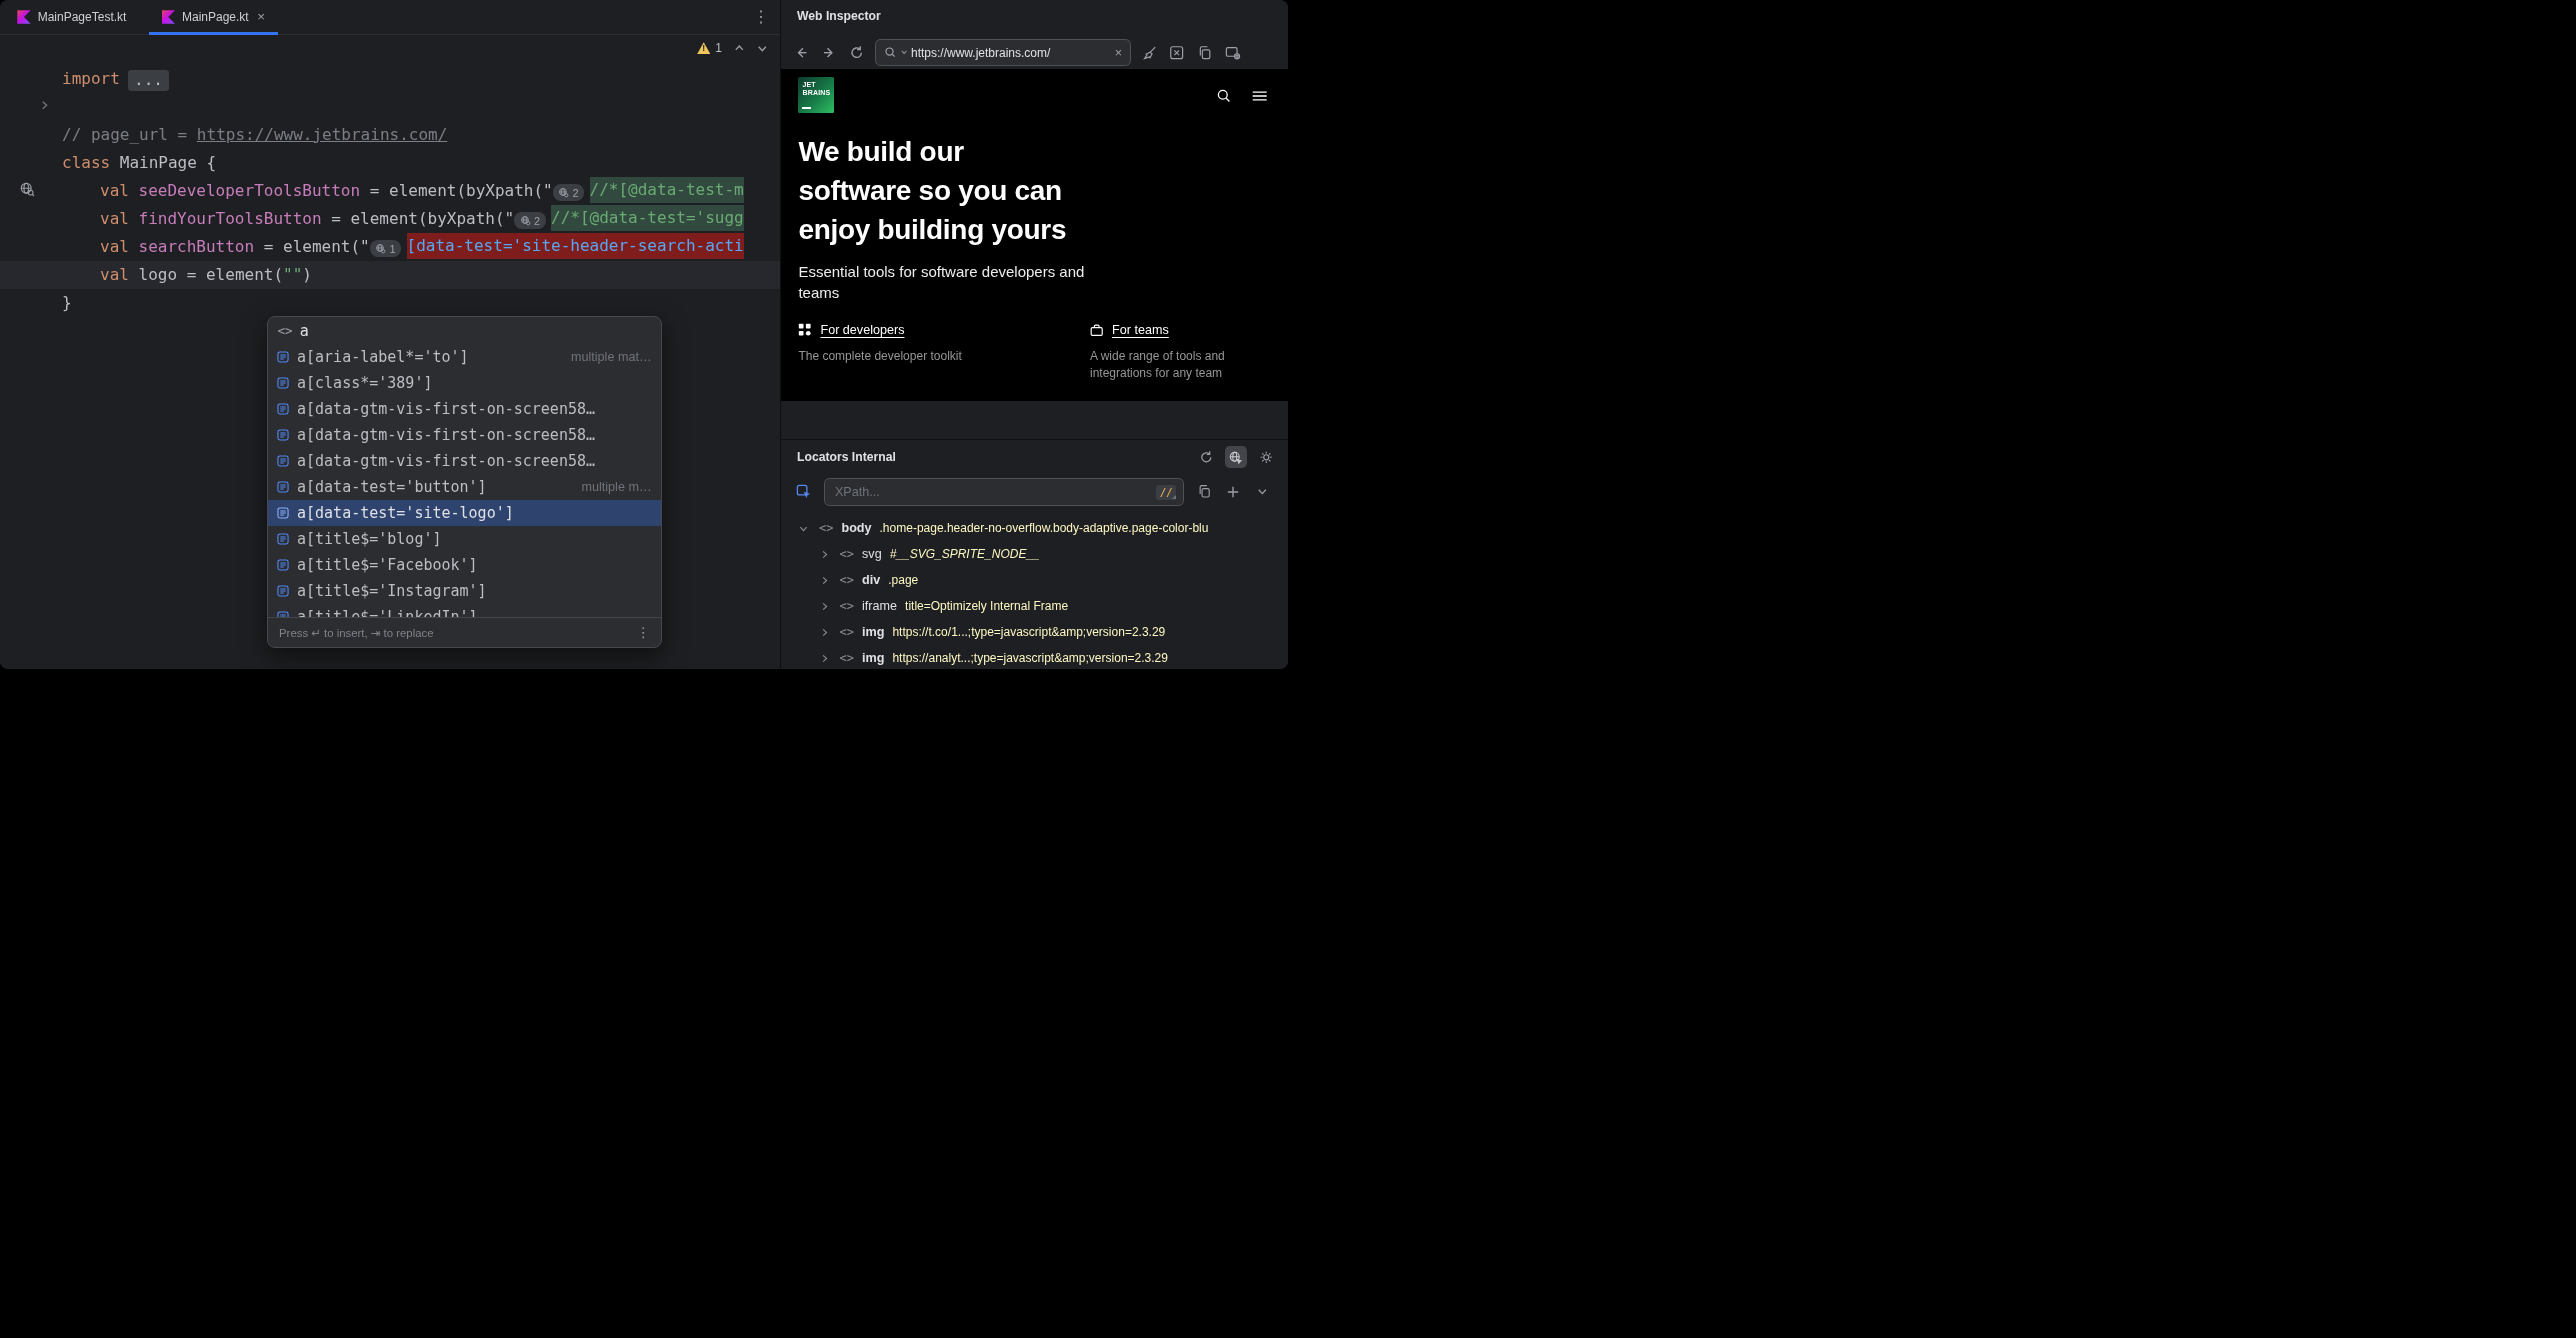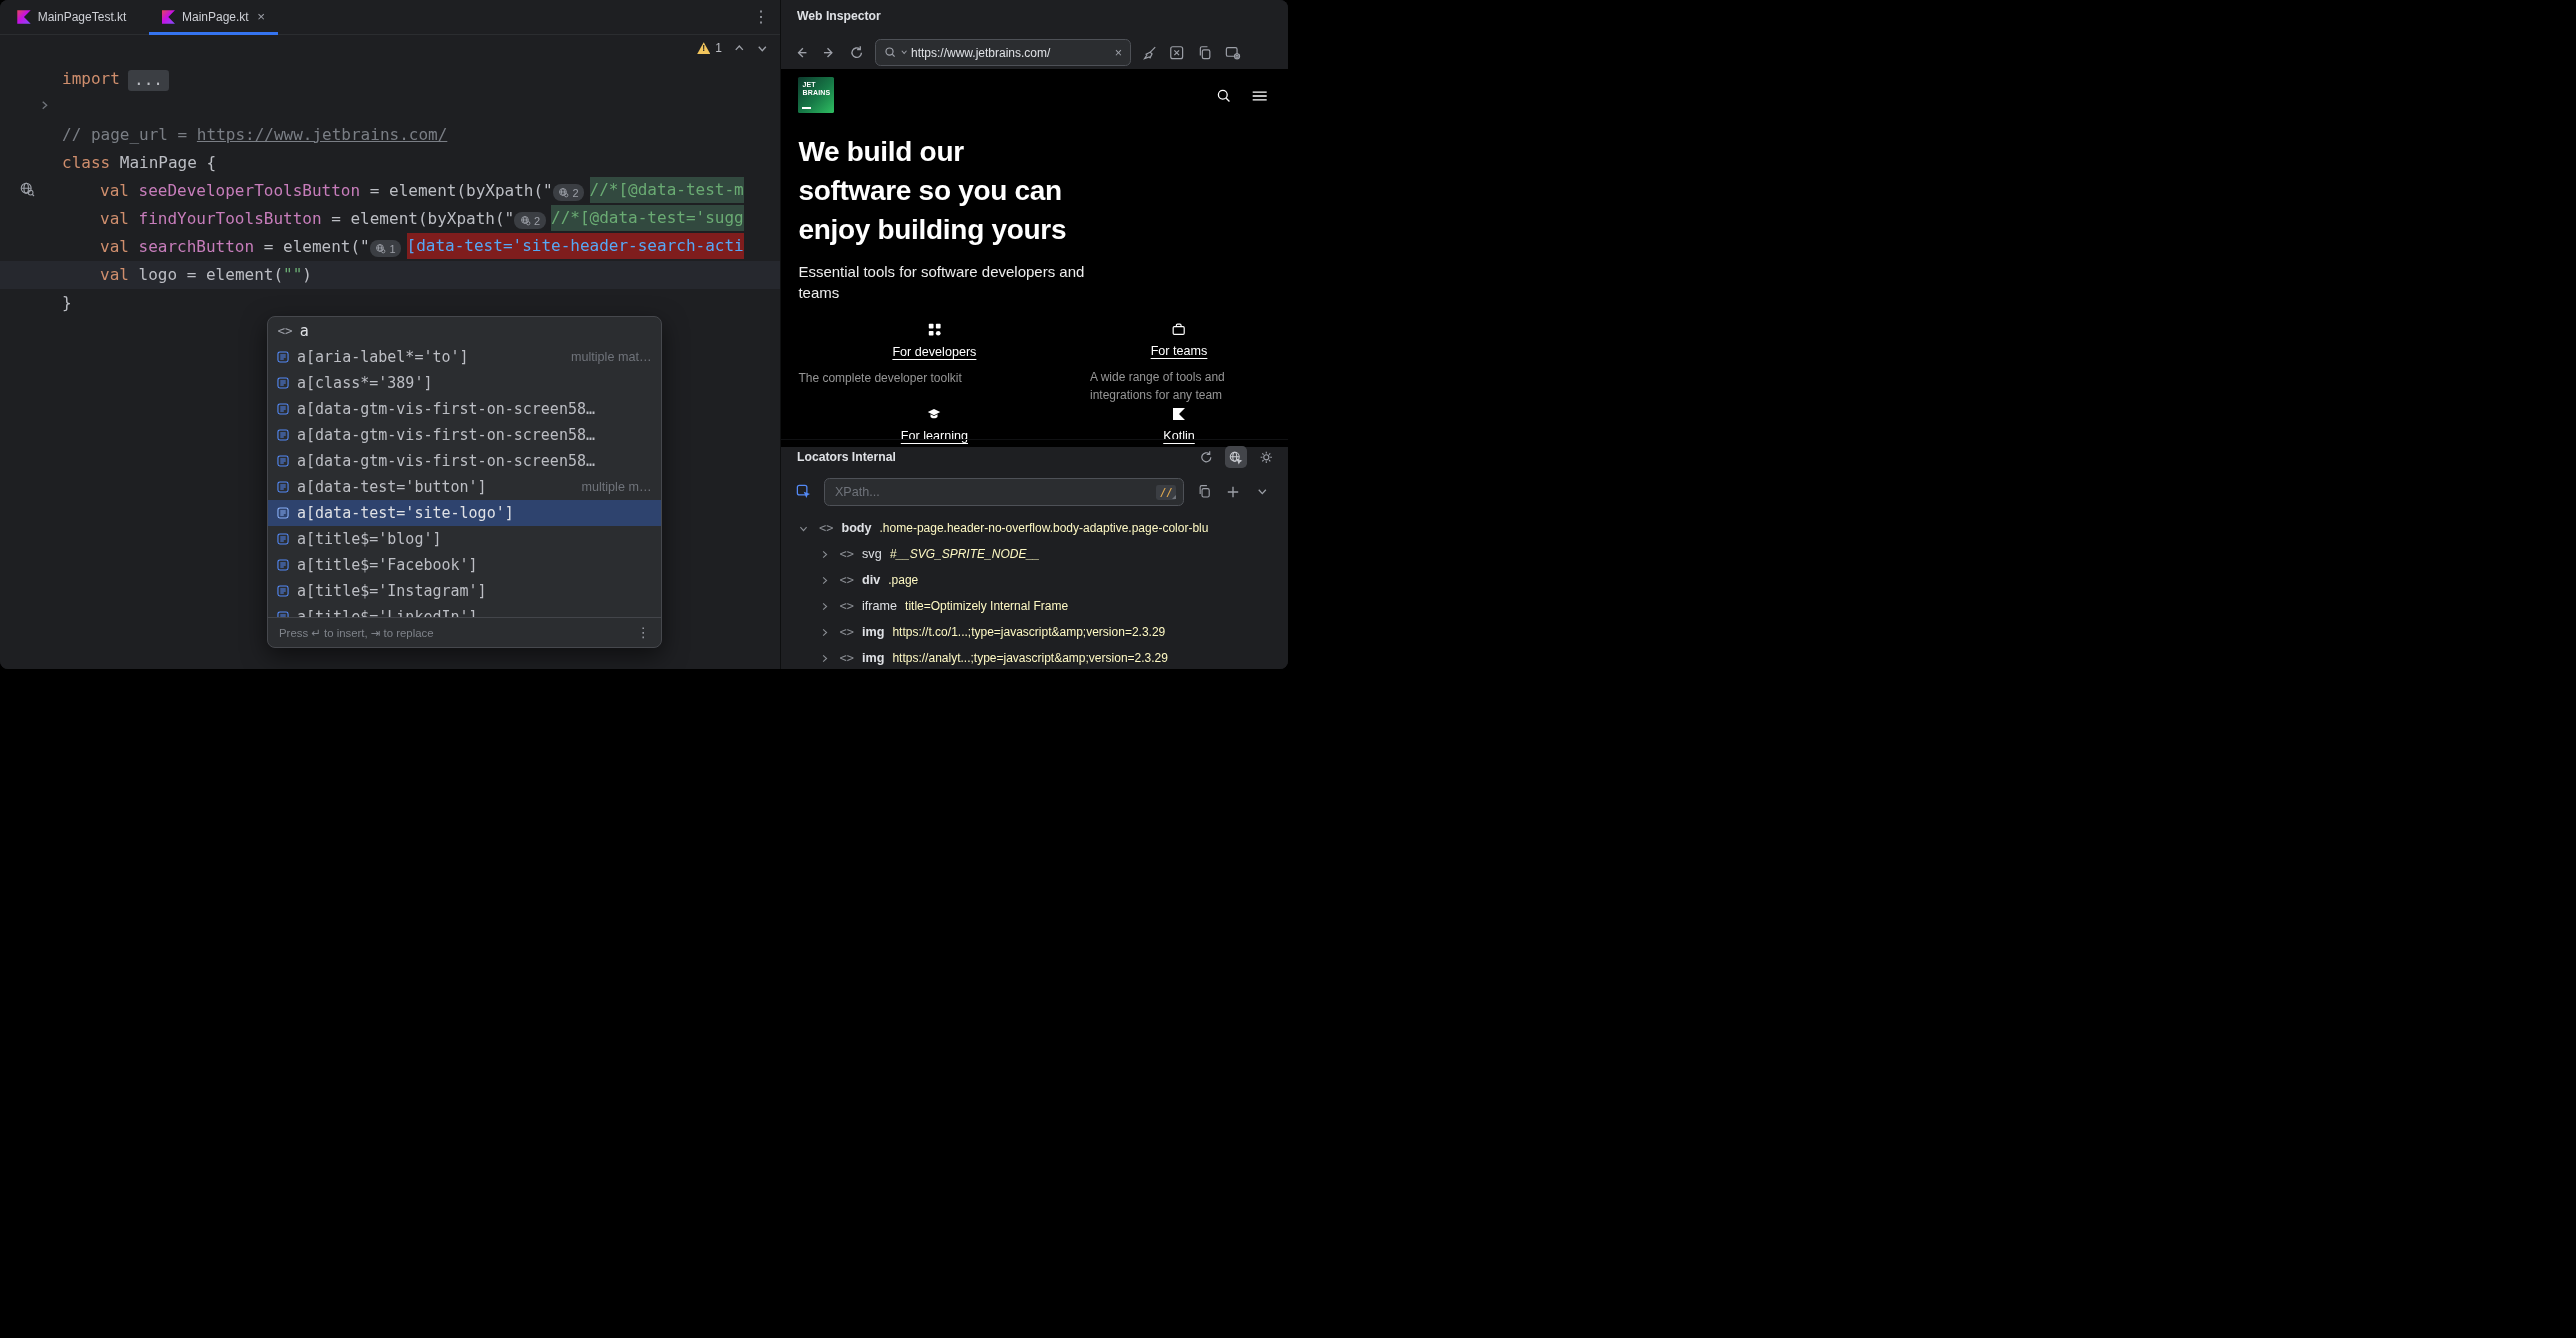--- a/index.html
+++ b/index.html
@@ -54,30 +54,30 @@
 
   
   .inspector { position:absolute; left:780px; top:0; width:508px; height:669px; background:#1e1f22; border-left:0.8px solid #0e0f10; }
   .insp-title { position:absolute; left:16px; top:8.7px; font-size:12.2px; font-weight:700; color:#dfe1e5; }
   .insp-toolbar { position:absolute; left:0; top:35px; width:100%; height:35px; display:flex; align-items:center; gap:8.7px; padding:0 11px; }
   .tb-btn { width:19px; height:19px; display:flex; align-items:center; justify-content:center; color:#9da0a8; }
   .url-field { width:256px; height:27px; background:#2b2d30; border:0.8px solid #4e5157; border-radius:5.5px; display:flex; align-items:center; gap:4px; padding:0 8px; }
   .url-field input { flex:1; background:transparent; border:none; outline:none; color:#dfe1e5; font-size:12px; font-family:"Liberation Sans",sans-serif; }
   .url-x { color:#9da0a8; font-size:12.6px; }
 
-  .preview { position:absolute; left:0; top:69px; width:508px; height:378px; background:#000; overflow:hidden; }
+  .preview { position:absolute; left:0; top:69px; width:508px; height:332px; background:#000; overflow:hidden; }
   .site-header { display:flex; align-items:flex-start; padding:8px 20.5px 0 17.4px; }
   .jb-logo { width:36px; height:36px; background:linear-gradient(135deg,#0d3a2d 0%,#177a47 55%,#2fbf62 100%); position:relative; border-radius:1.6px; }
   .jb-logo .jb-t { position:absolute; left:4px; top:4px; color:#fff; font-size:7px; font-weight:700; line-height:8px; letter-spacing:0.2px; }
   .jb-logo .jb-u { position:absolute; left:4px; bottom:4px; width:8.7px; height:2.4px; background:#fff; }
   .site-hicons { margin-left:auto; display:flex; align-items:center; gap:19px; margin-top:11px; color:#fff; }
   .site-heading { position:absolute; left:17.4px; top:63px; color:#fff; font-size:28px; font-weight:700; line-height:39px; letter-spacing:-0.3px; }
   .site-sub { position:absolute; left:17.4px; top:192px; color:#ededed; font-size:15px; line-height:21px; }
   .feat { position:absolute; }
-  .feat-label { display:flex; align-items:center; gap:8.7px; color:#fff;flex-direction:column; }
+  .feat-label { display:flex; align-items:center; gap:8.7px; color:#fff; }
   .feat-label .ftxt { font-size:12.6px; text-decoration:underline; text-underline-offset:3.2px; }
   .feat-desc { margin-top:11px; color:#969696; font-size:12px; line-height:17.4px; }
   .kot-mark { width:12px; height:12px; background:#fff; clip-path:polygon(0 0,100% 0,50% 50%,100% 100%,0 100%); }
 
   .loc-header { position:absolute; left:0; top:439px; width:100%; height:35px; border-top:0.8px solid #101113; }
   .loc-title { position:absolute; left:16px; top:10.3px; font-size:12.2px; font-weight:700; color:#dfe1e5; }
   .loc-hicons { position:absolute; right:12.6px; top:6.3px; display:flex; align-items:center; gap:9.5px; }
   .loc-toggle { width:22px; height:22px; background:#43454a; border-radius:4.7px; display:flex; align-items:center; justify-content:center; }
   .loc-input-row { position:absolute; left:0; top:474px; width:100%; height:35px; display:flex; align-items:center; gap:10.3px; padding:0 12.6px; }
   .pick-btn { width:20.5px; height:20.5px; display:flex; align-items:center; justify-content:center; }

